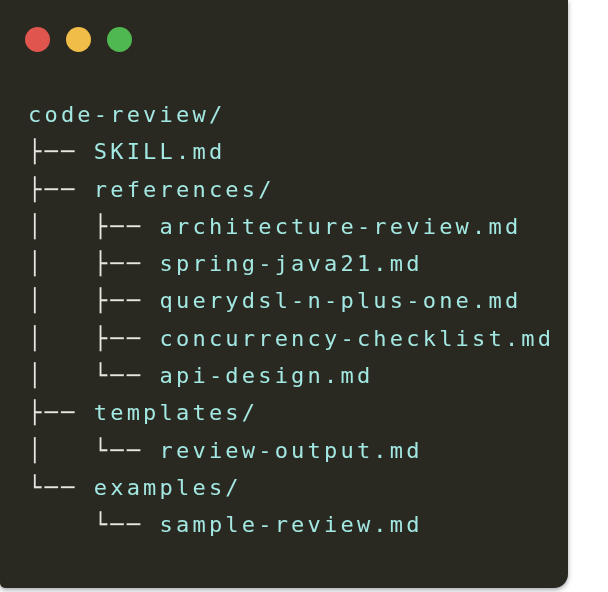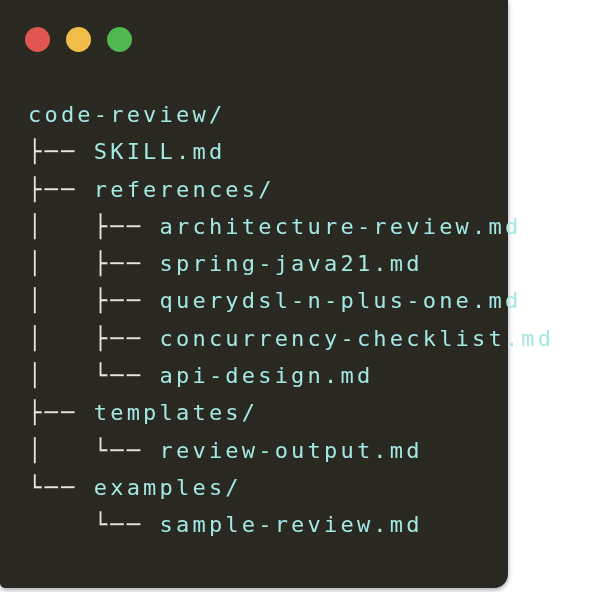--- a/index.html
+++ b/index.html
@@ -8,21 +8,21 @@
     width: 608px;
     height: 592px;
     background: #ffffff;
     overflow: hidden;
     font-family: "DejaVu Sans Mono", "Liberation Mono", monospace;
   }
   .window {
     position: absolute;
     top: 0;
     left: 0;
-    width: 508px;
+    width: 568px;
     height: 588px;
     background: #292921;
     border-radius: 0 0 14px 5px;
     box-shadow: 0 2px 5px rgba(90, 95, 110, 0.55);
   }
   .traffic-lights {
     position: absolute;
     top: 27px;
     left: 25px;
     display: flex;

